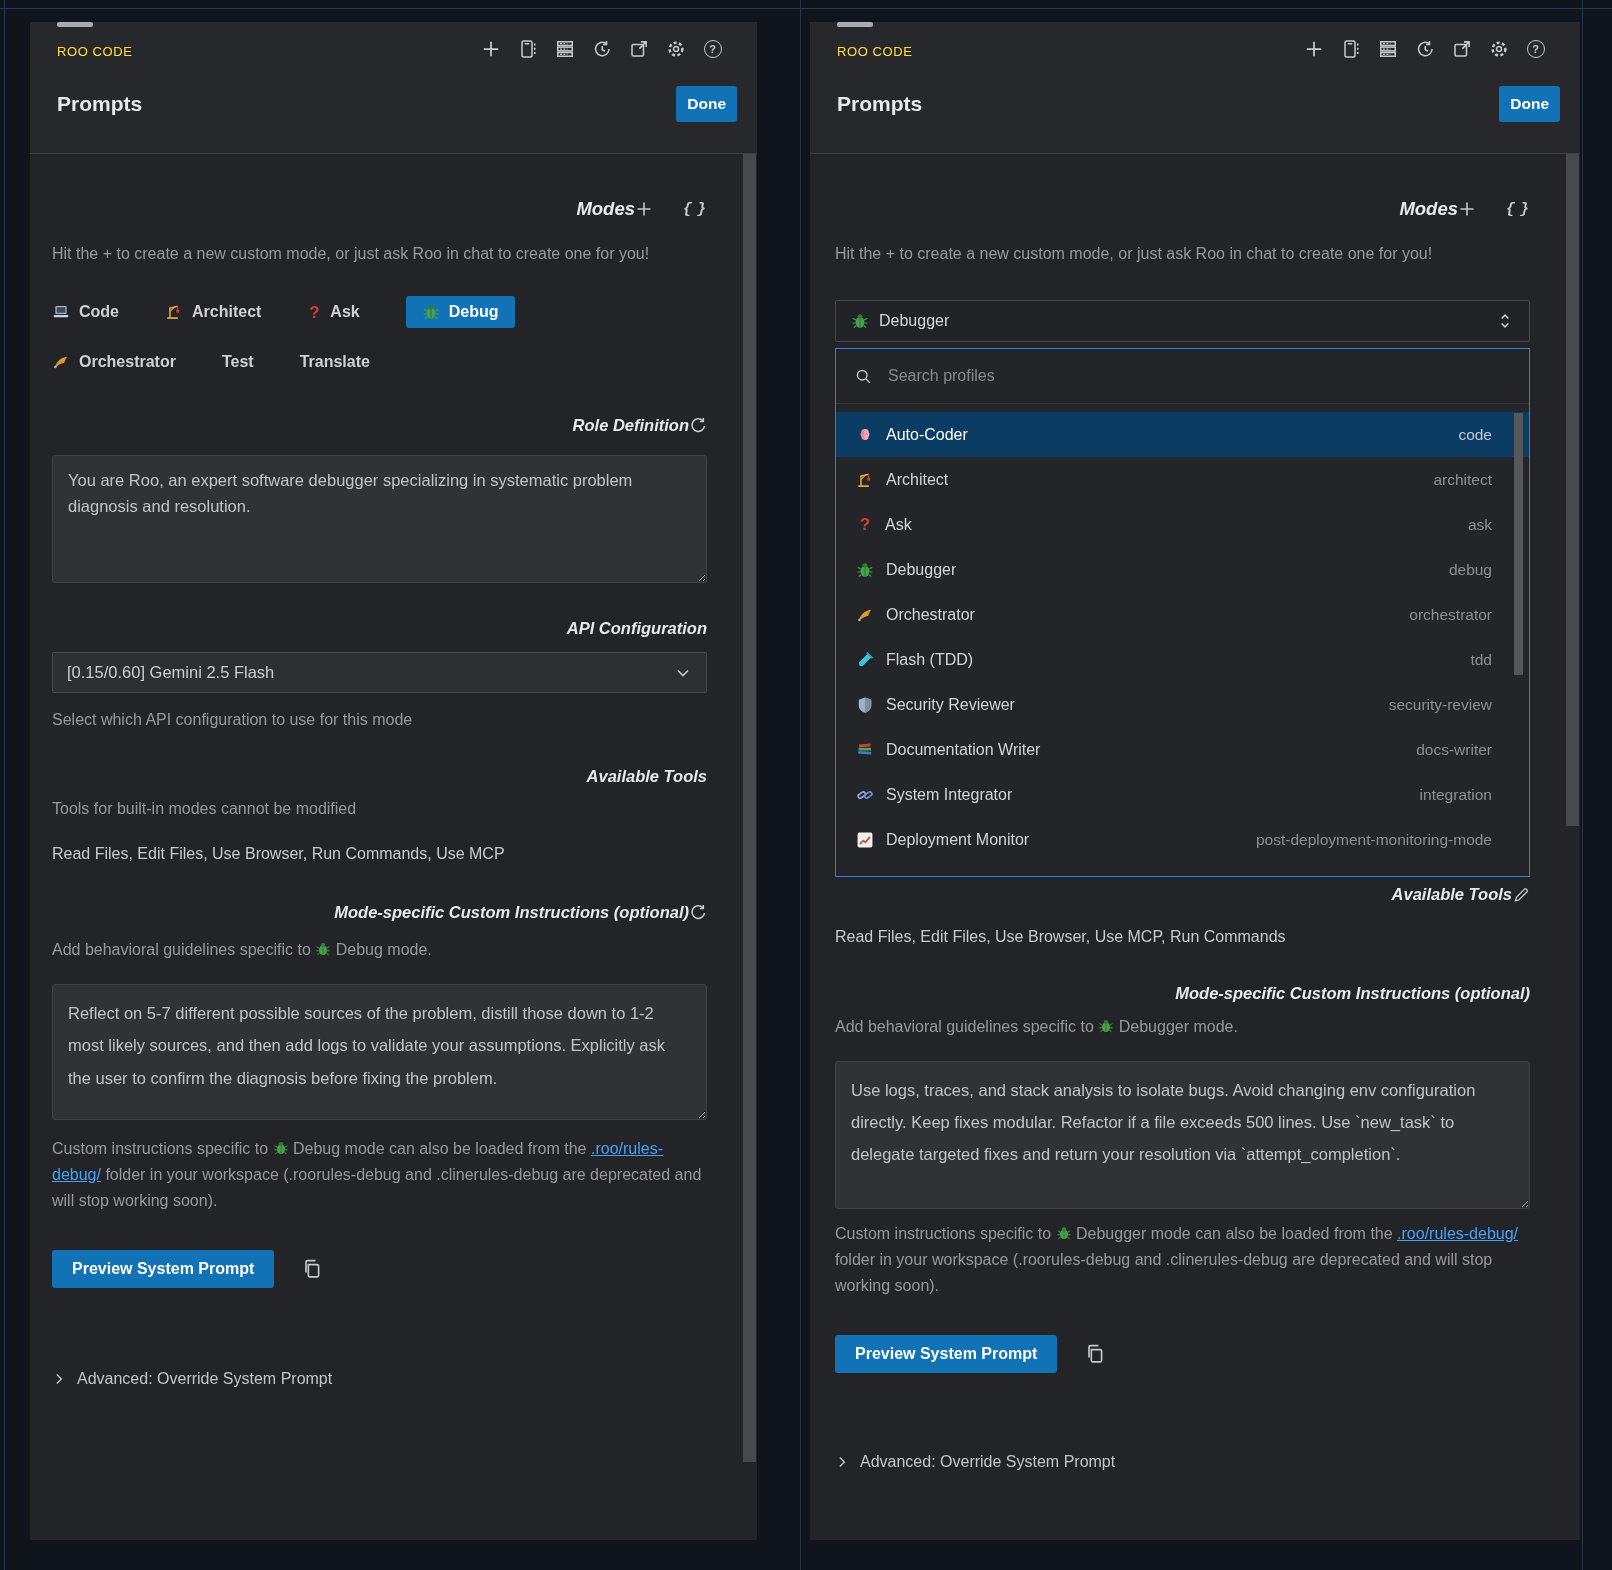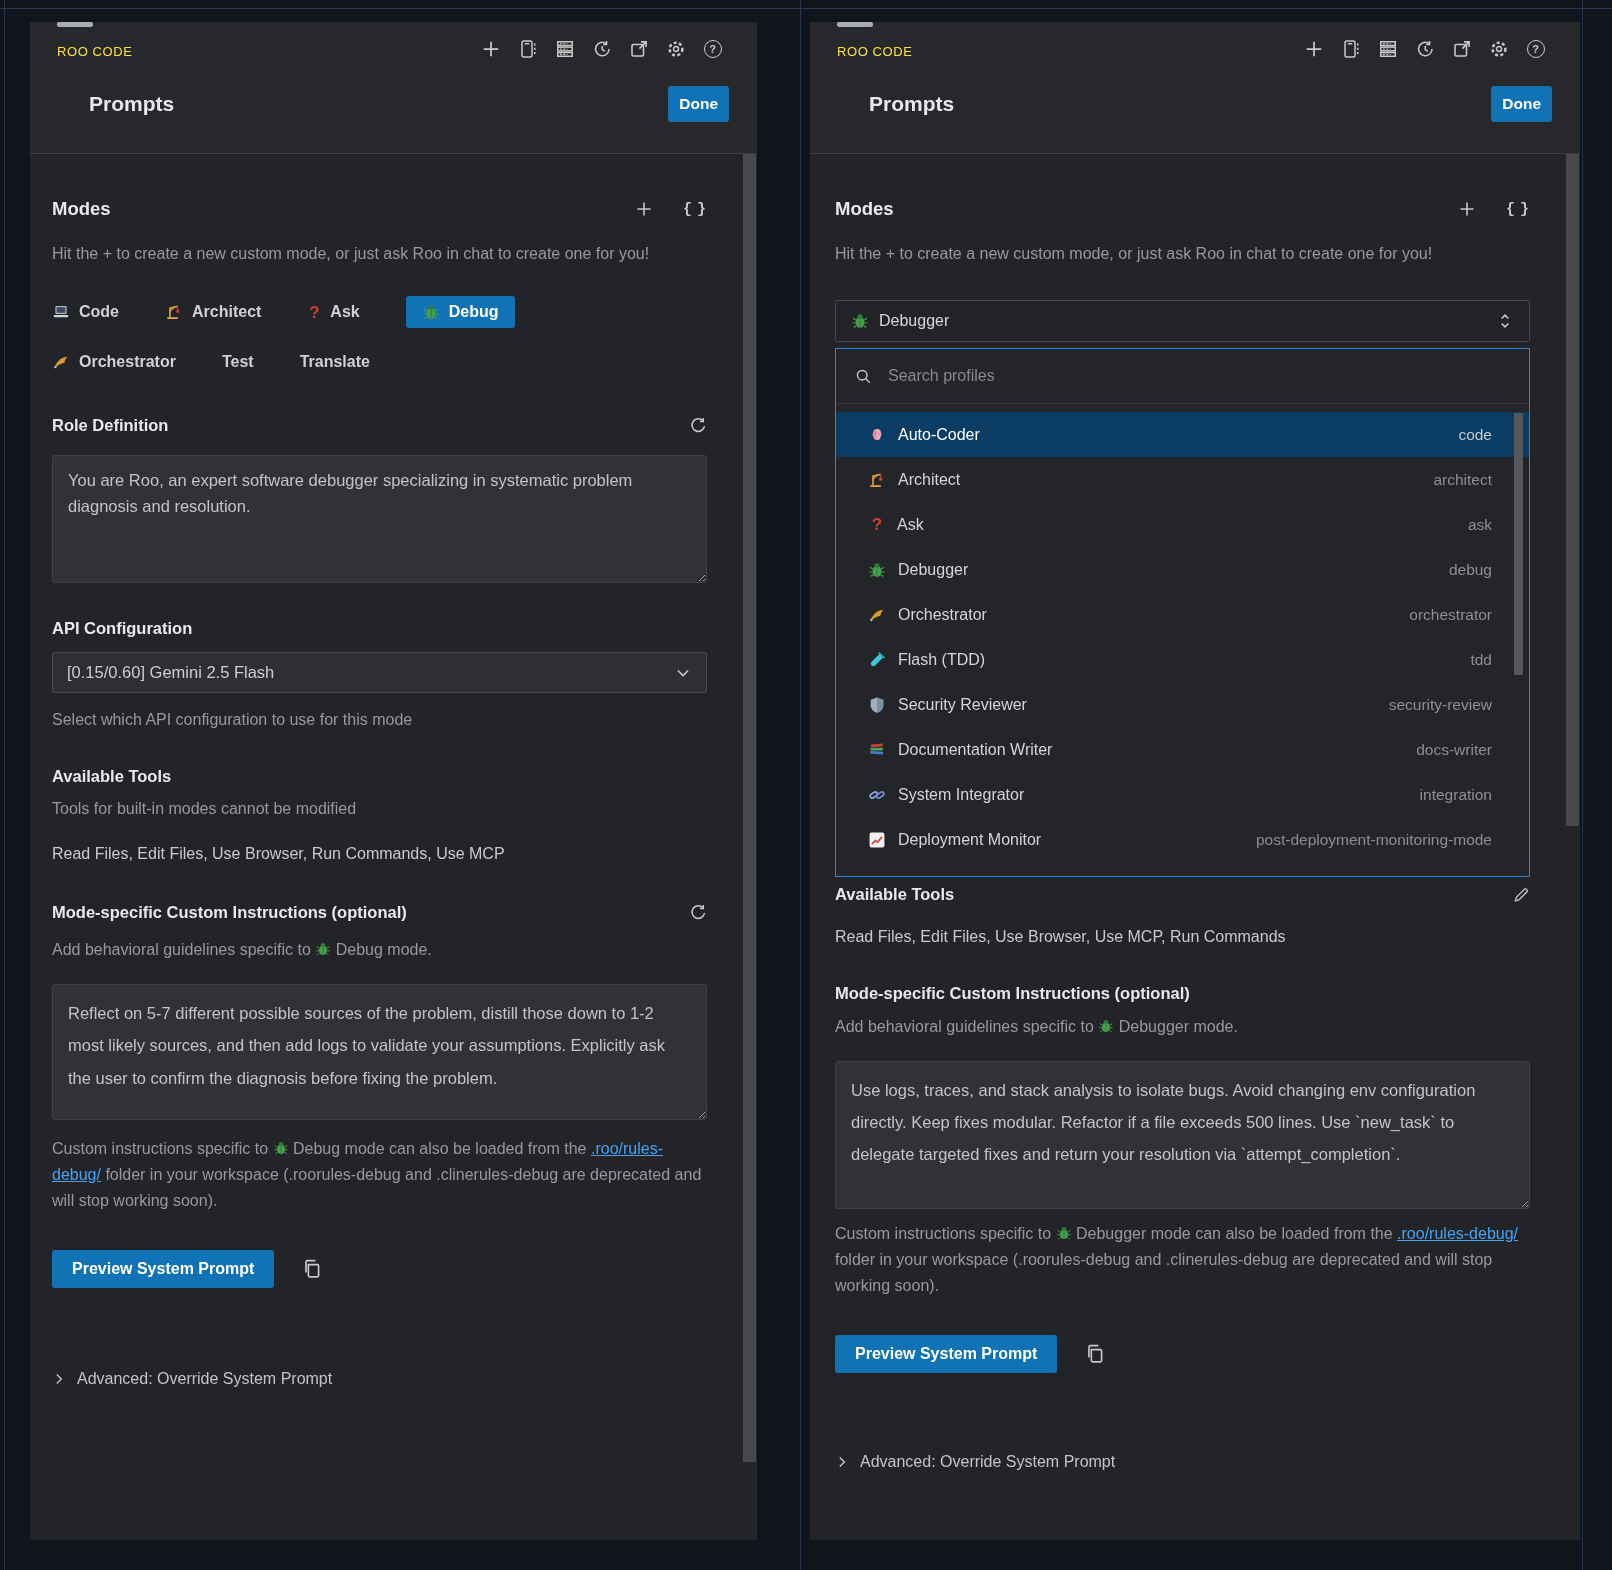--- a/index.html
+++ b/index.html
@@ -35,32 +35,32 @@
   #right-panel{left:810px;width:770px;}
   .top-dash{position:absolute;top:0;left:27px;width:36px;height:5px;background:#a9adb3;border-radius:2px;z-index:5;}
 
   .panel-header{position:relative;height:131px;background:#27282b;}
   .app-title{position:absolute;left:27px;top:22px;font-size:13px;letter-spacing:.6px;color:#fde047;}
   .header-icons{position:absolute;right:34px;top:16px;display:flex;gap:16px;align-items:center;}
   .hicon{width:21px;height:21px;display:flex;align-items:center;justify-content:center;color:var(--icon);cursor:pointer;}
   .hicon svg{width:20px;height:20px;}
   .help-circle{width:18px;height:18px;border:1.3px solid var(--icon);border-radius:50%;
     display:flex;align-items:center;justify-content:center;font-size:11px;font-weight:bold;color:var(--icon);}
-  .prompts-row{position:absolute;left:27px;right:28px;top:64px;display:flex;justify-content:space-between;align-items:center;margin-left:32px;}
+  .prompts-row{position:absolute;left:27px;right:20px;top:64px;display:flex;justify-content:space-between;align-items:center;}
   .page-title{font-size:21px;font-weight:bold;color:var(--bright);}
   .btn{background:var(--accent);color:#fff;border:none;border-radius:3px;cursor:pointer;
     font-family:"Liberation Sans",sans-serif;font-weight:bold;}
   .done-btn{font-size:15.5px;padding:9px 11px;}
 
   .panel-body{position:absolute;top:131px;bottom:0;left:0;right:0;border-top:1px solid var(--divider);
     background:var(--panel-body);}
   #left-panel .panel-body{padding:0 50px 0 22px;}
   #right-panel .panel-body{padding:0 50px 0 25px;}
 
-  .section-head{display:flex;justify-content:space-between;align-items:center;}
+  .section-head{display:flex;justify-content:flex-end;align-items:center;font-style:italic;}
   h2.modes-title{font-size:18.5px;font-weight:bold;color:var(--bright);margin:0;}
   h3.sec{font-size:16.5px;font-weight:bold;color:var(--bright);margin:0;}
   .mt-modes{margin-top:44px;}
   .head-actions{display:flex;gap:30px;align-items:center;}
   .sicon{color:var(--icon);cursor:pointer;display:flex;align-items:center;justify-content:center;}
   .sicon svg{width:18px;height:18px;}
   .braces{font-family:"Liberation Mono",monospace;font-size:15px;font-weight:bold;color:var(--icon);letter-spacing:1px;}
 
   p.desc{color:var(--dim);font-size:16px;line-height:1.75;margin:20px 0 0;}
   p.dim-line{color:var(--dim);font-size:16px;line-height:1.6;margin:14px 0 0;}
@@ -90,21 +90,21 @@
   .combobox{height:42px;background:#212326;border:1px solid #46484c;border-radius:2px;
     display:flex;align-items:center;justify-content:space-between;padding:0 15px;margin-top:32px;cursor:pointer;}
   .combo-left{display:flex;align-items:center;gap:10px;color:#d6d7d9;font-size:16px;}
 
   .dropdown{margin-top:6px;border:1px solid var(--focus);background:var(--panel);position:relative;}
   .search-row{height:55px;display:flex;align-items:center;gap:14px;padding:0 19px;border-bottom:1px solid #38393c;}
   .search-row input{flex:1;background:transparent;border:none;outline:none;color:#c6c7c9;
     font-family:"Liberation Sans",sans-serif;font-size:16px;}
   .search-row input::placeholder{color:#87898c;}
   .plist{padding:8px 0 14px;}
-  .prow{height:45px;display:flex;align-items:center;padding:0 37px 0 32px;cursor:pointer;}
+  .prow{height:45px;display:flex;align-items:center;padding:0 37px 0 20px;cursor:pointer;}
   .prow .pname{margin-left:12px;font-size:16px;color:#d4d5d7;flex:1;}
   .prow .pslug{color:#8d8f92;font-size:15.5px;}
   .prow.selected{background:var(--sel);}
   .prow.selected .pname{color:#fff;}
   .prow.selected .pslug{color:#c2cbd4;}
   .inner-thumb{position:absolute;right:6px;top:64px;width:9px;height:262px;background:#55575a;border-radius:1px;}
 
   .footer-note{color:var(--dim);font-size:16px;line-height:1.62;margin:16px 0 0;}
   .footer-note a{color:var(--link);text-decoration:underline;cursor:pointer;}
 

